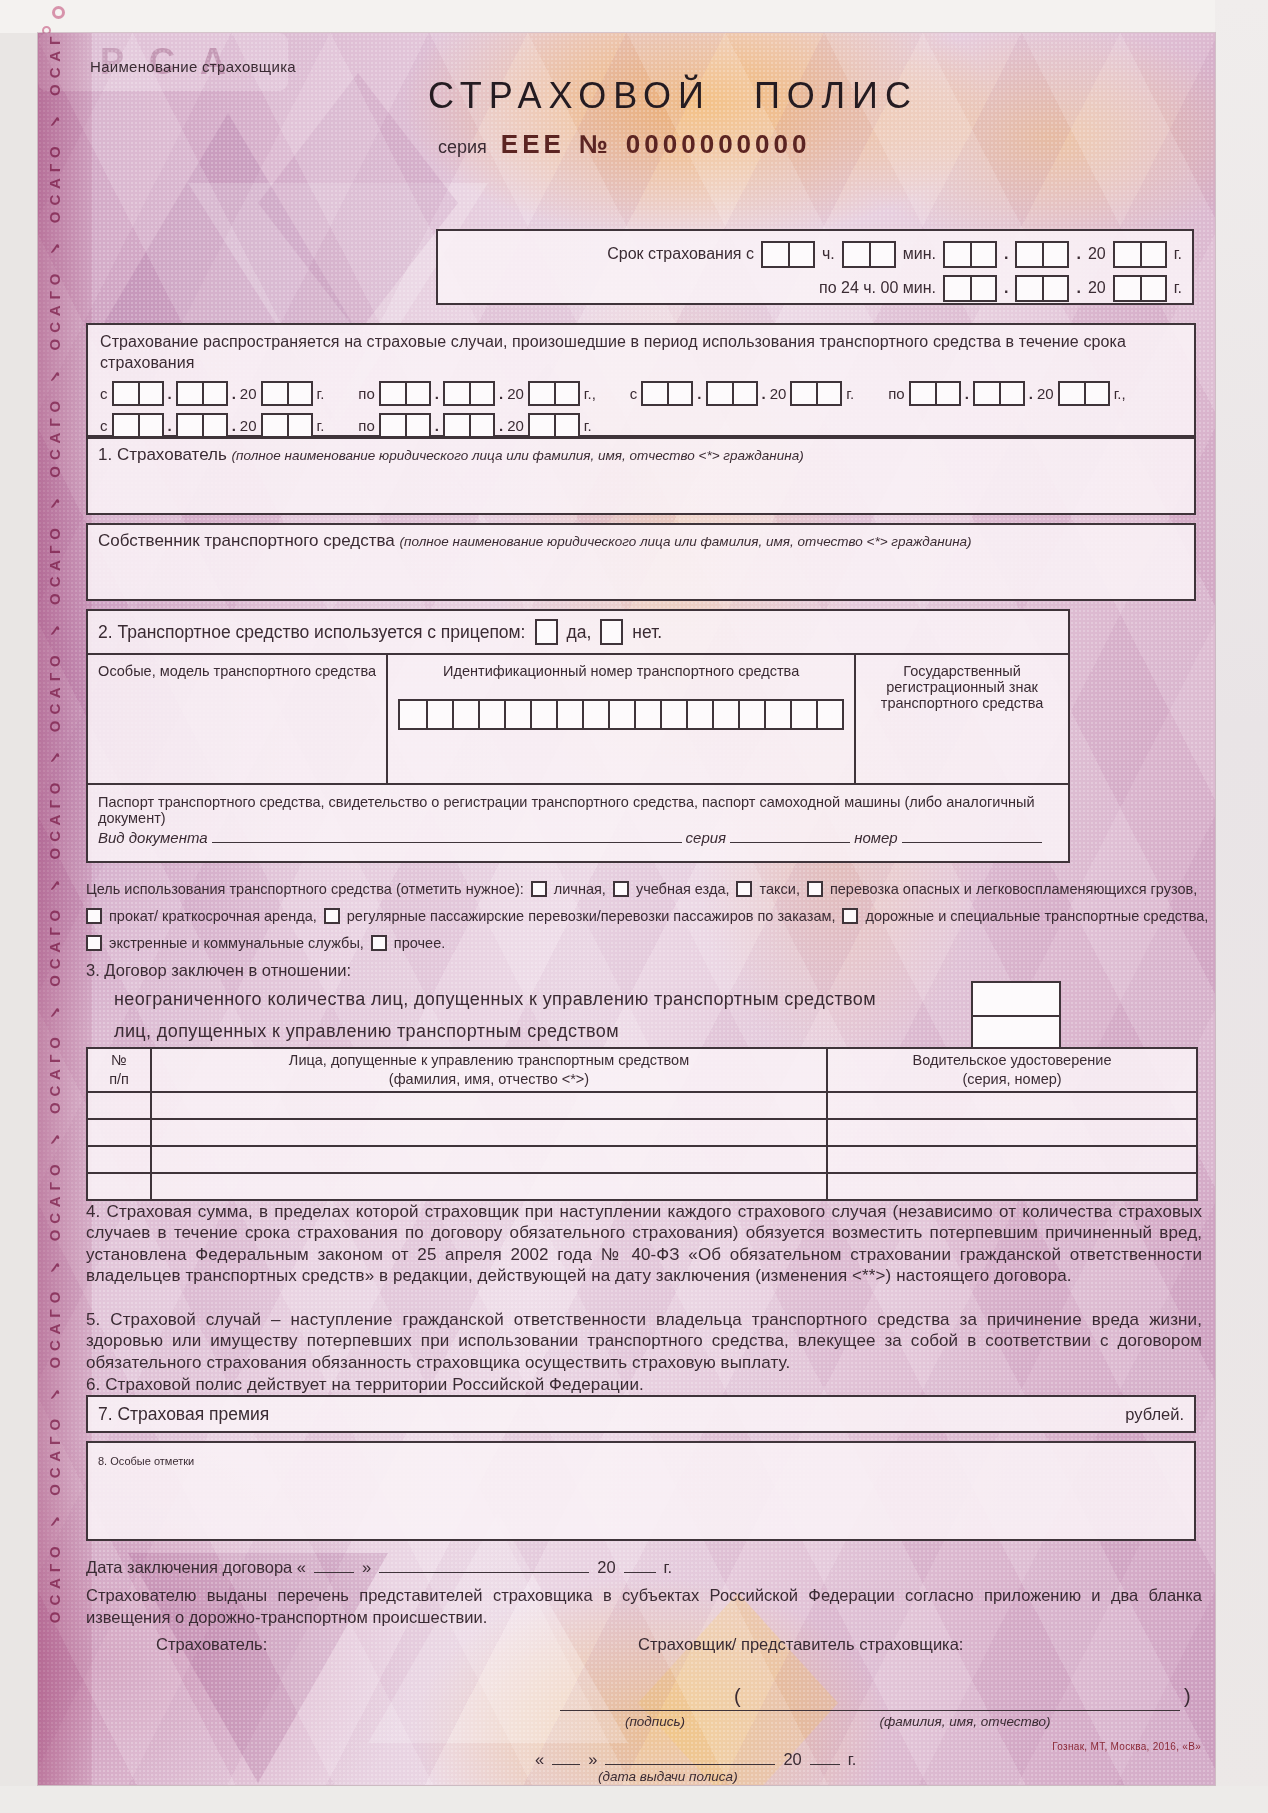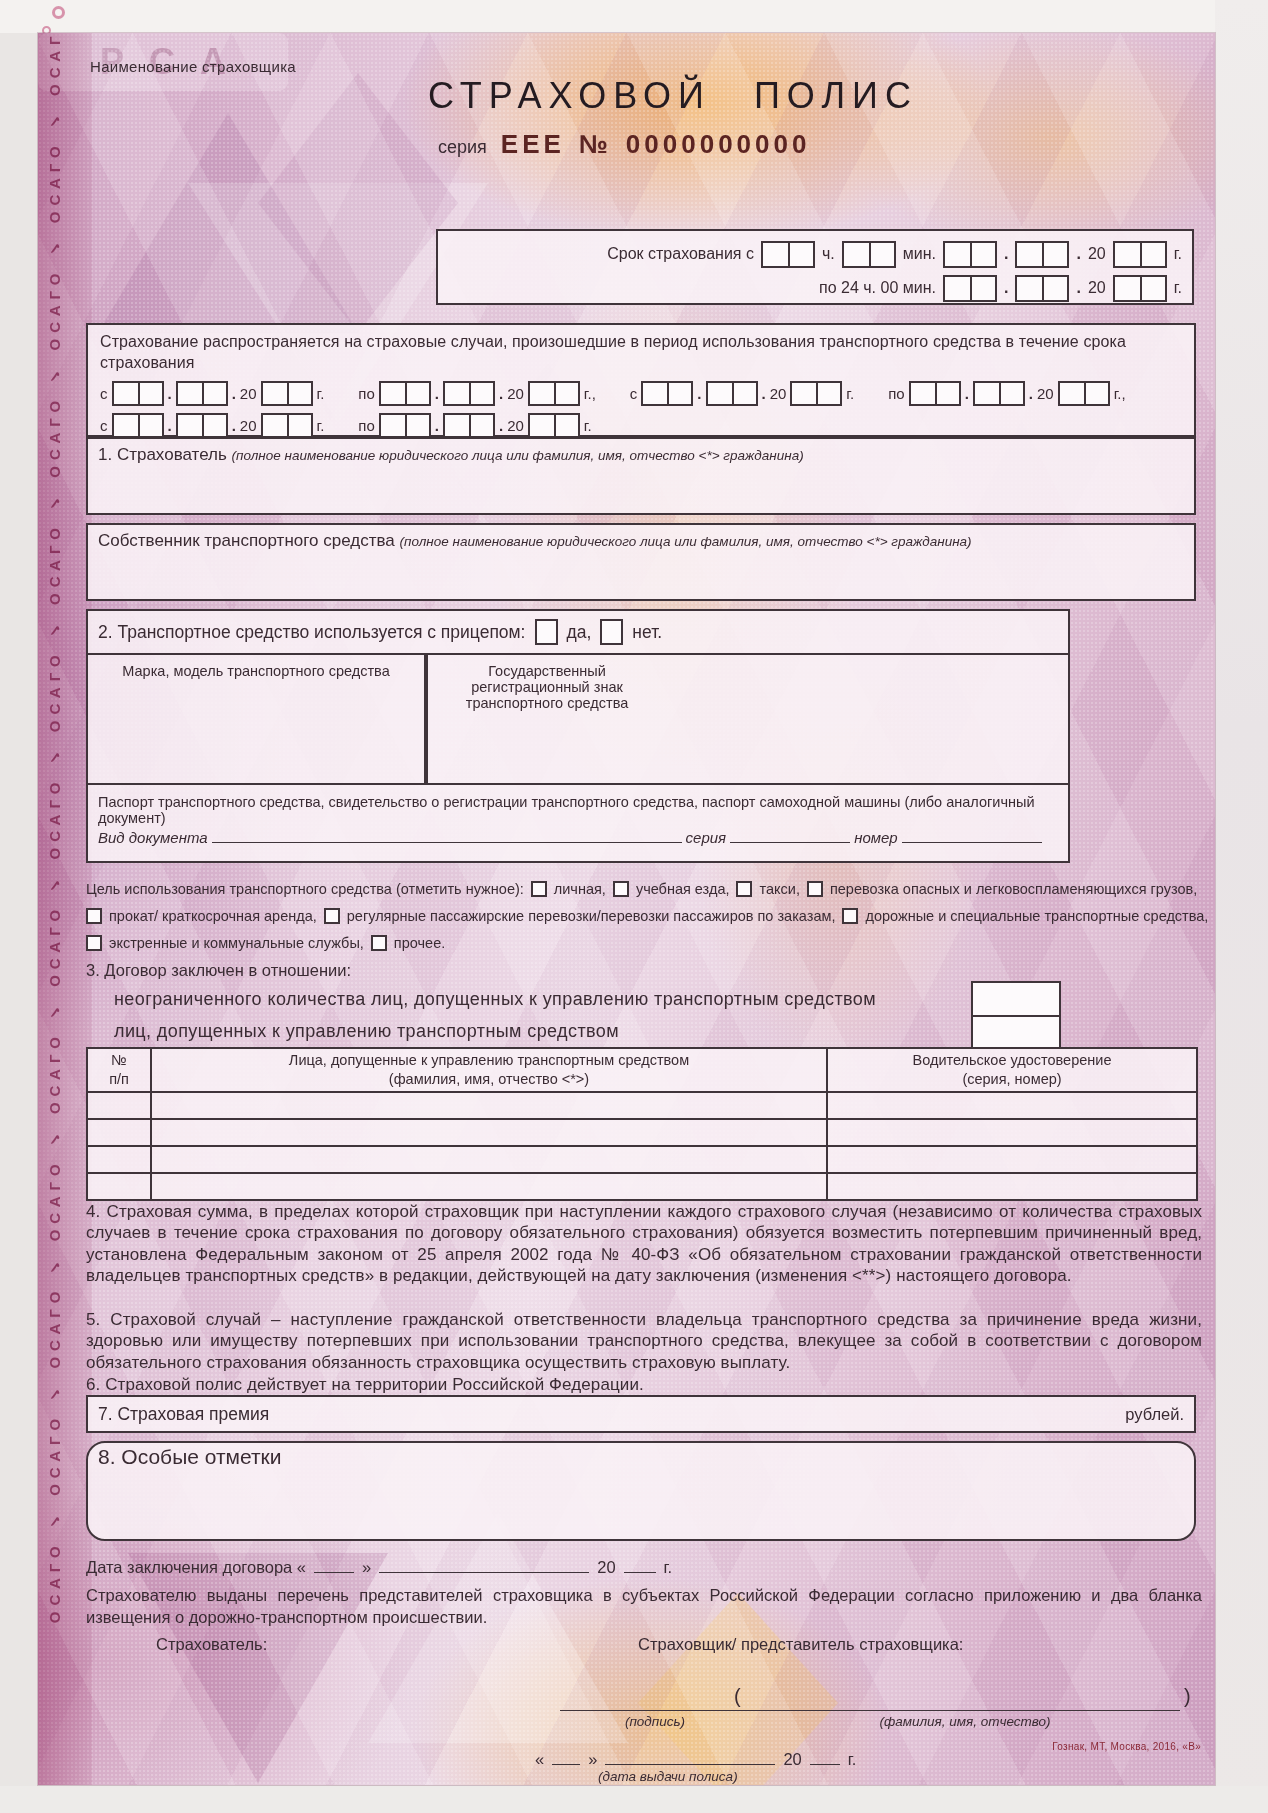--- a/index.html
+++ b/index.html
@@ -113,21 +113,21 @@
   table.drv th, table.drv td{border:2px solid var(--b);font-weight:normal;}
   table.drv th{font-size:14.5px;line-height:1.3;padding:2px;height:40px;text-align:center;}
   table.drv td{height:27px;}
   .cw1{width:64px;} .cw2{width:676px;} .cw3{width:370px;}
 
   .clause{position:absolute;z-index:3;left:48px;width:1116px;font-size:17px;line-height:1.26;letter-spacing:.1px;text-align:justify;}
   .p4{top:1168px;} .p5{top:1276px;} .p6{top:1341px;}
 
   .b7{left:48px;top:1362px;width:1110px;height:38px;display:flex;align-items:center;justify-content:space-between;padding:0 10px;}
   .b7 .l{font-size:17.5px;} .b7 .r{font-size:16.5px;}
-  .b8{left:48px;top:1408px;width:1110px;height:100px;padding:2px 10px;font-size:21px;border-radius:19px;}
+  .b8{left:48px;top:1408px;width:1110px;height:100px;padding:12px 10px;font-size:11px;}
 
   .dateline{left:48px;top:1524px;display:flex;align-items:baseline;gap:8px;font-size:16.5px;}
   .issued{left:48px;top:1552px;width:1116px;font-size:16.5px;line-height:1.32;text-align:justify;}
 
   .lab-insured{left:118px;top:1602px;font-size:16.5px;}
   .lab-insurer2{left:600px;top:1602px;font-size:16.5px;}
   .stamp{left:60px;top:1596px;width:250px;height:58px;border-radius:9px;background:rgba(236,216,230,.5);
     display:flex;align-items:center;justify-content:center;z-index:3;
     font-size:36px;font-weight:bold;letter-spacing:26px;color:rgba(186,138,168,.75);text-indent:26px;}
   .sigwrap{z-index:3;position:absolute;text-align:center;font-size:13.5px;font-style:italic;}
@@ -363,21 +363,43 @@
     <div class="box veh-box">
       <div class="veh-trailer">
         <span>2. Транспортное средство используется с прицепом:</span>
         <span class="chk big"></span>
         <span>да,</span>
         <span class="chk big"></span>
         <span>нет.</span>
       </div>
       <div class="veh-cols">
         <div class="vc vc1">
-          <span>Марка, модель транспортного средства</span>
+          <span>Особые, модель транспортного средства</span>
+        </div>
+        <div class="vc vc2">
+          <span>Идентификационный номер транспортного средства</span>
+          <span class="vin">
+              <i></i>
+              <i></i>
+              <i></i>
+              <i></i>
+              <i></i>
+              <i></i>
+              <i></i>
+              <i></i>
+              <i></i>
+              <i></i>
+              <i></i>
+              <i></i>
+              <i></i>
+              <i></i>
+              <i></i>
+              <i></i>
+              <i></i>
+            </span>
         </div>
         <div class="vc vc3">
           <span>Государственный регистрационный знак транспортного средства</span>
         </div>
       </div>
       <div class="veh-pass">Паспорт транспортного средства, свидетельство о регистрации транспортного средства, паспорт самоходной машины (либо аналогичный документ)</div>
       <div class="veh-doc">
         <span class="il">Вид документа</span>
         <span class="blank w470"></span>
         <span class="il">серия</span>

